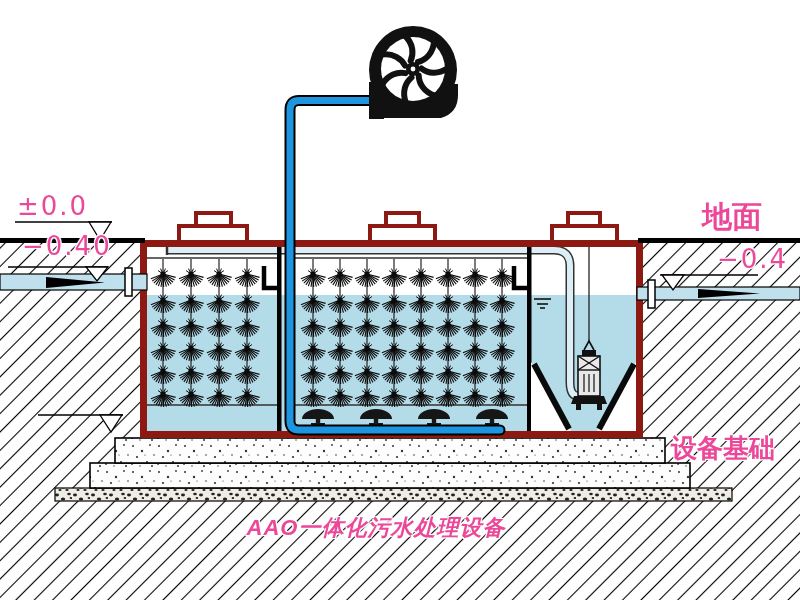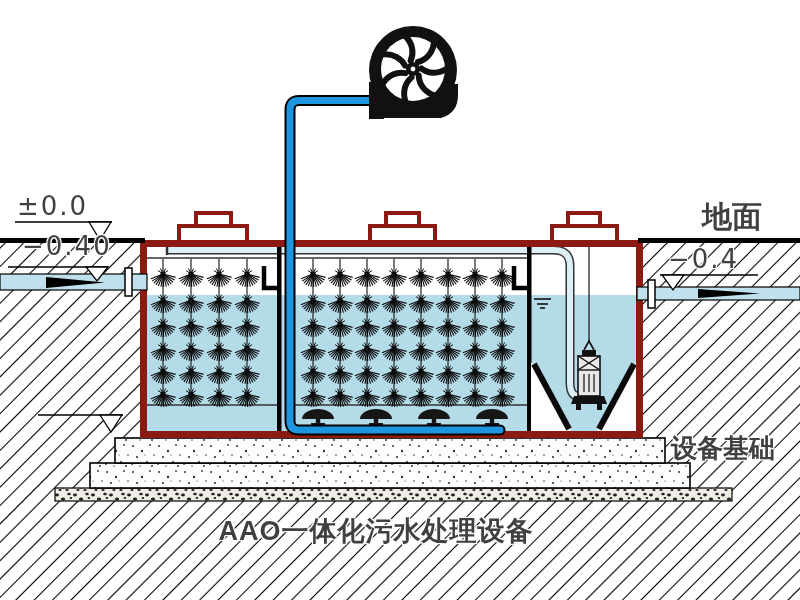--- a/index.html
+++ b/index.html
@@ -1,28 +1,28 @@
 <!DOCTYPE html>
 <html><head>
 <meta charset="utf-8">
 <style>
   html,body{margin:0;padding:0;background:#fff;}
   #stage{position:relative;width:800px;height:600px;background:#fff;overflow:hidden;
          font-family:"Liberation Sans",sans-serif;}
   #stage svg{position:absolute;left:0;top:0;}
-  .lbl{position:absolute;color:#404040;white-space:nowrap;
+  .lbl{position:absolute;color:#ec4899;white-space:nowrap;
        text-shadow:-1px -1px 0 #fff,1px -1px 0 #fff,-1px 1px 0 #fff,1px 1px 0 #fff,0 0 3px #fff;}
   .elev{font-family:"DejaVu Sans",sans-serif;font-size:26px;font-weight:400;letter-spacing:2px;}
   .cn{font-weight:700;}
   #ground-label{left:702px;top:197px;font-size:30px;}
   #foundation-label{left:671px;top:431px;font-size:26px;}
-  #page-title{left:0;width:752px;top:513px;text-align:center;font-size:27px;letter-spacing:1px;}
+  #page-title{left:0;width:752px;top:513px;text-align:center;font-size:22px;letter-spacing:1px;font-style:italic;}
   #elev-ground{left:17px;top:191px;}
   #elev-inlet{left:22px;top:231px;}
-  #elev-outlet{left:668px;top:244px;}
+  #elev-outlet{left:717px;top:244px;}
   #elev-bottom{left:40px;top:388px;}
 </style>
 </head>
 <body>
 
 <div id="stage">
 <svg id="diagram" width="800" height="600" viewBox="0 0 800 600">
   <defs>
     <pattern id="hatch" width="13" height="13" patternUnits="userSpaceOnUse" patternTransform="rotate(-45)">
       <line x1="0" y1="6.5" x2="13" y2="6.5" stroke="#000" stroke-width="1.1"></line>

